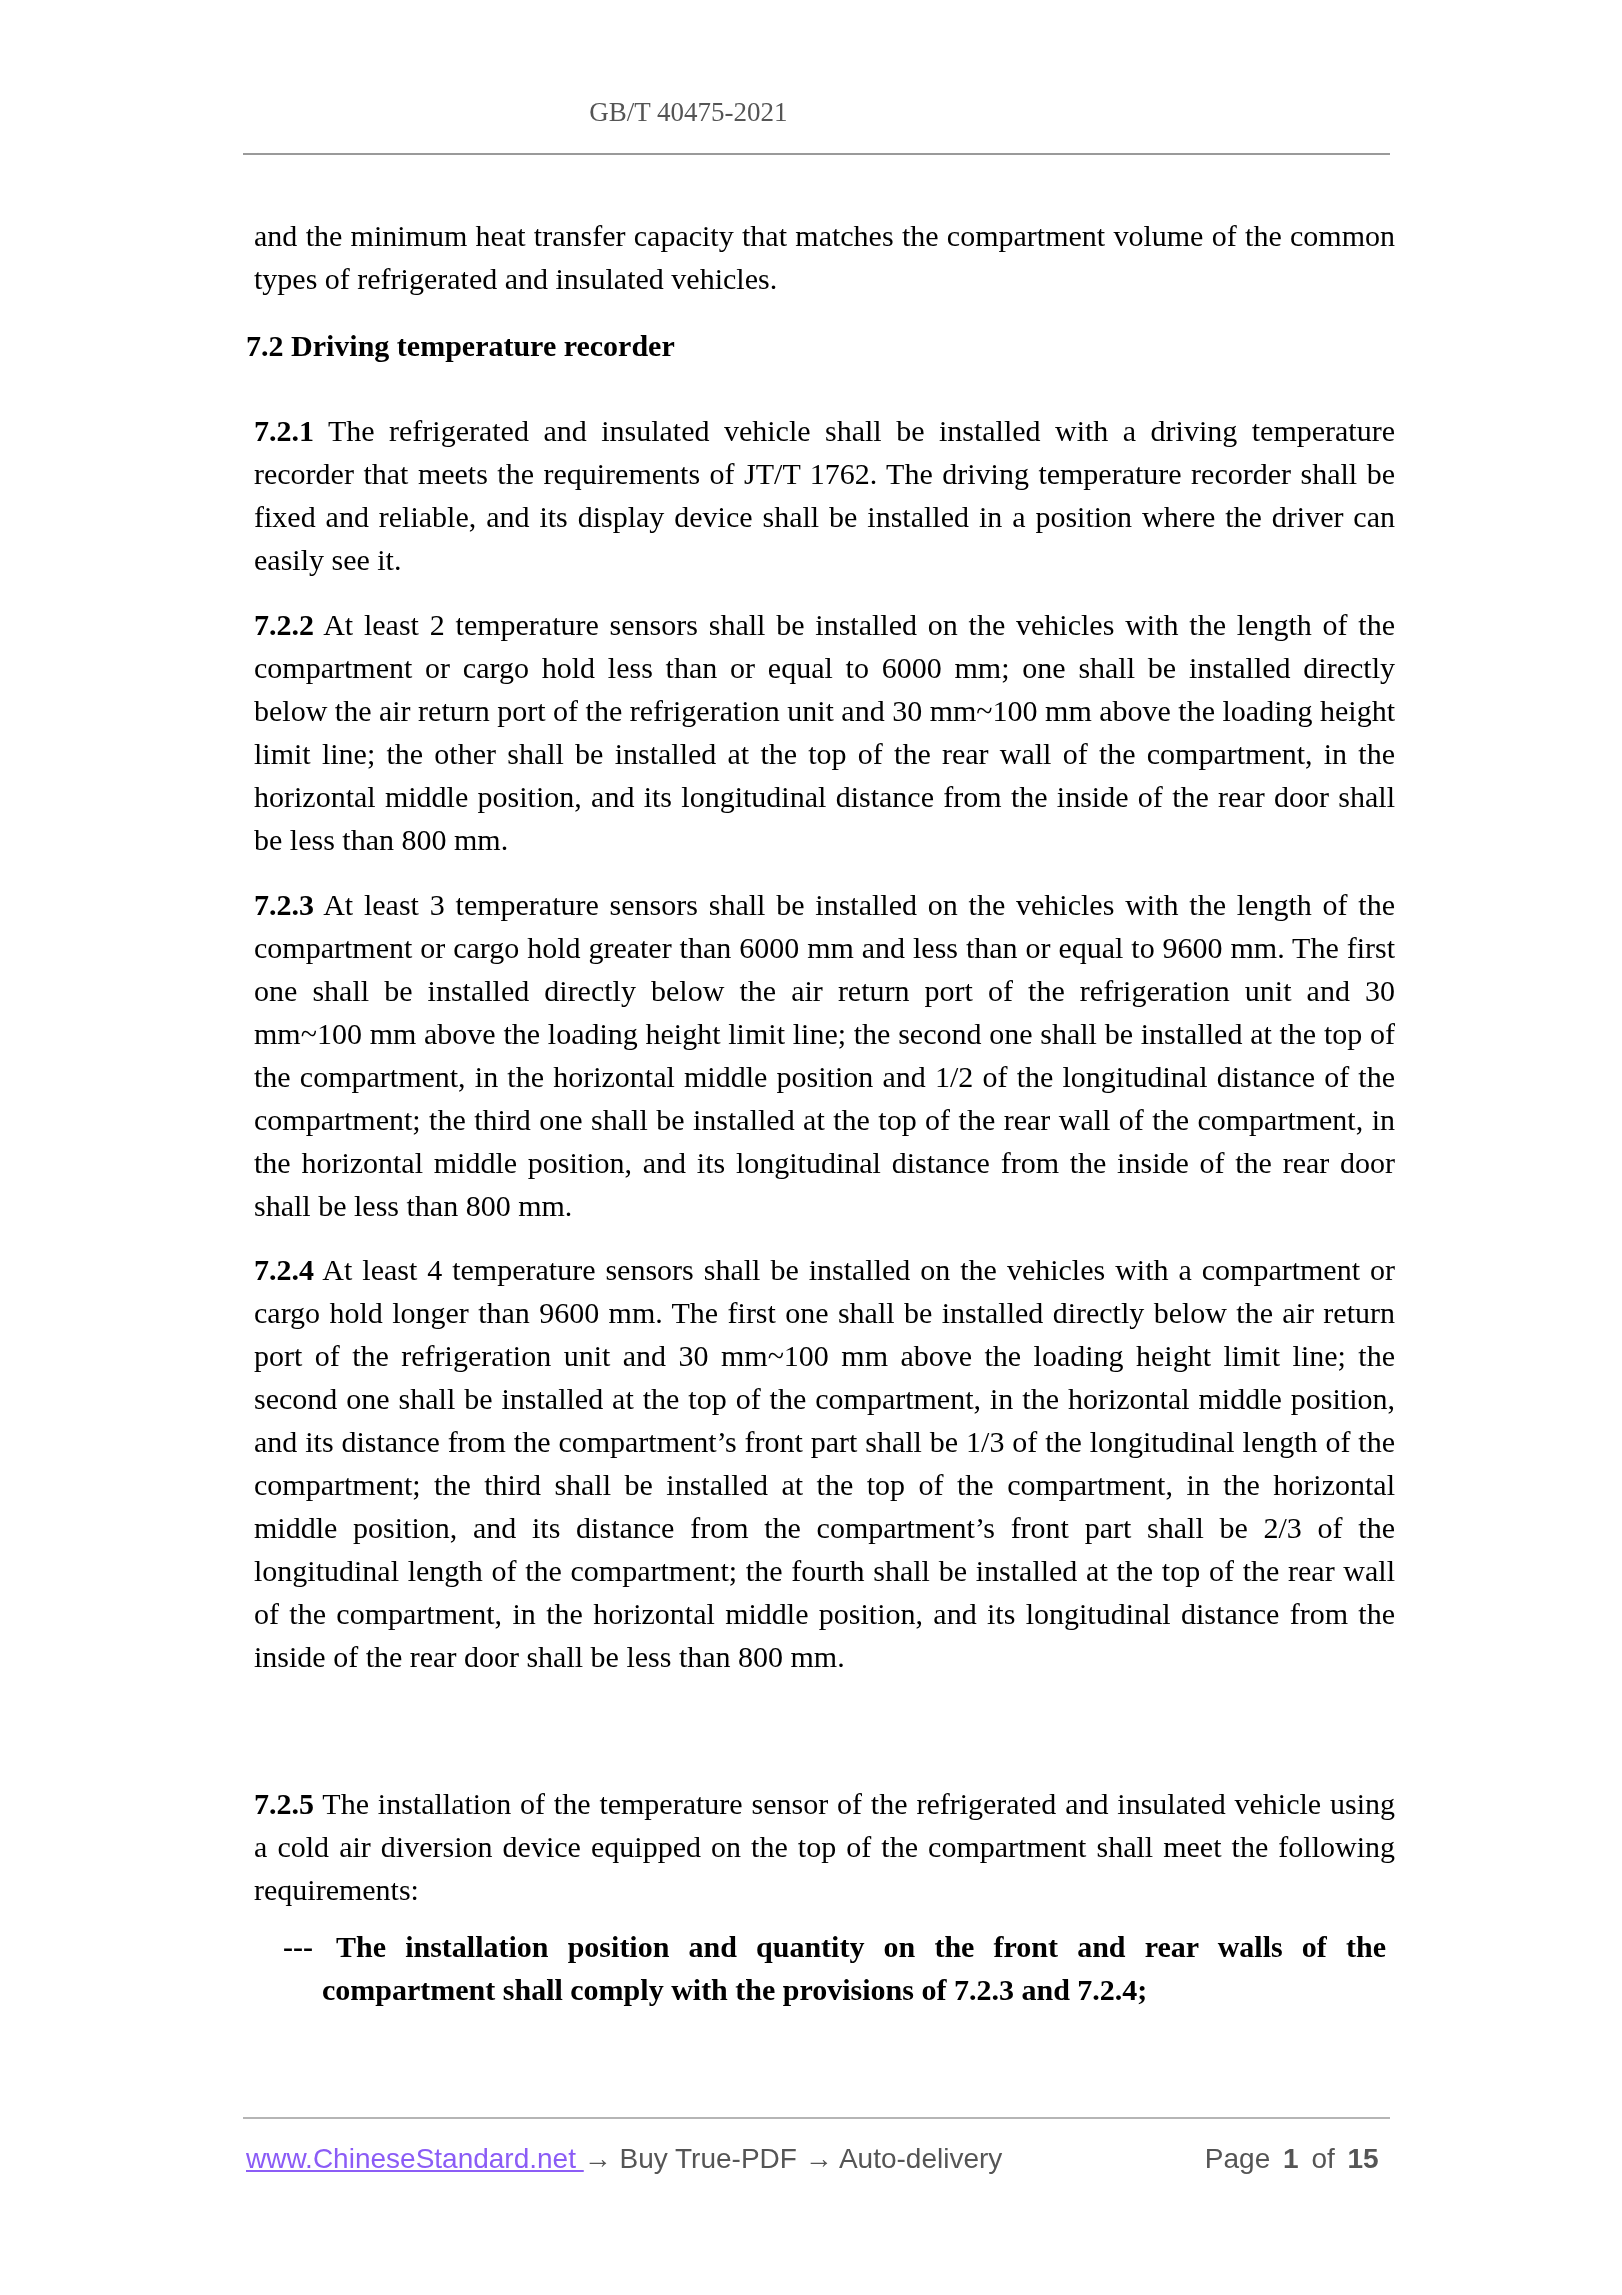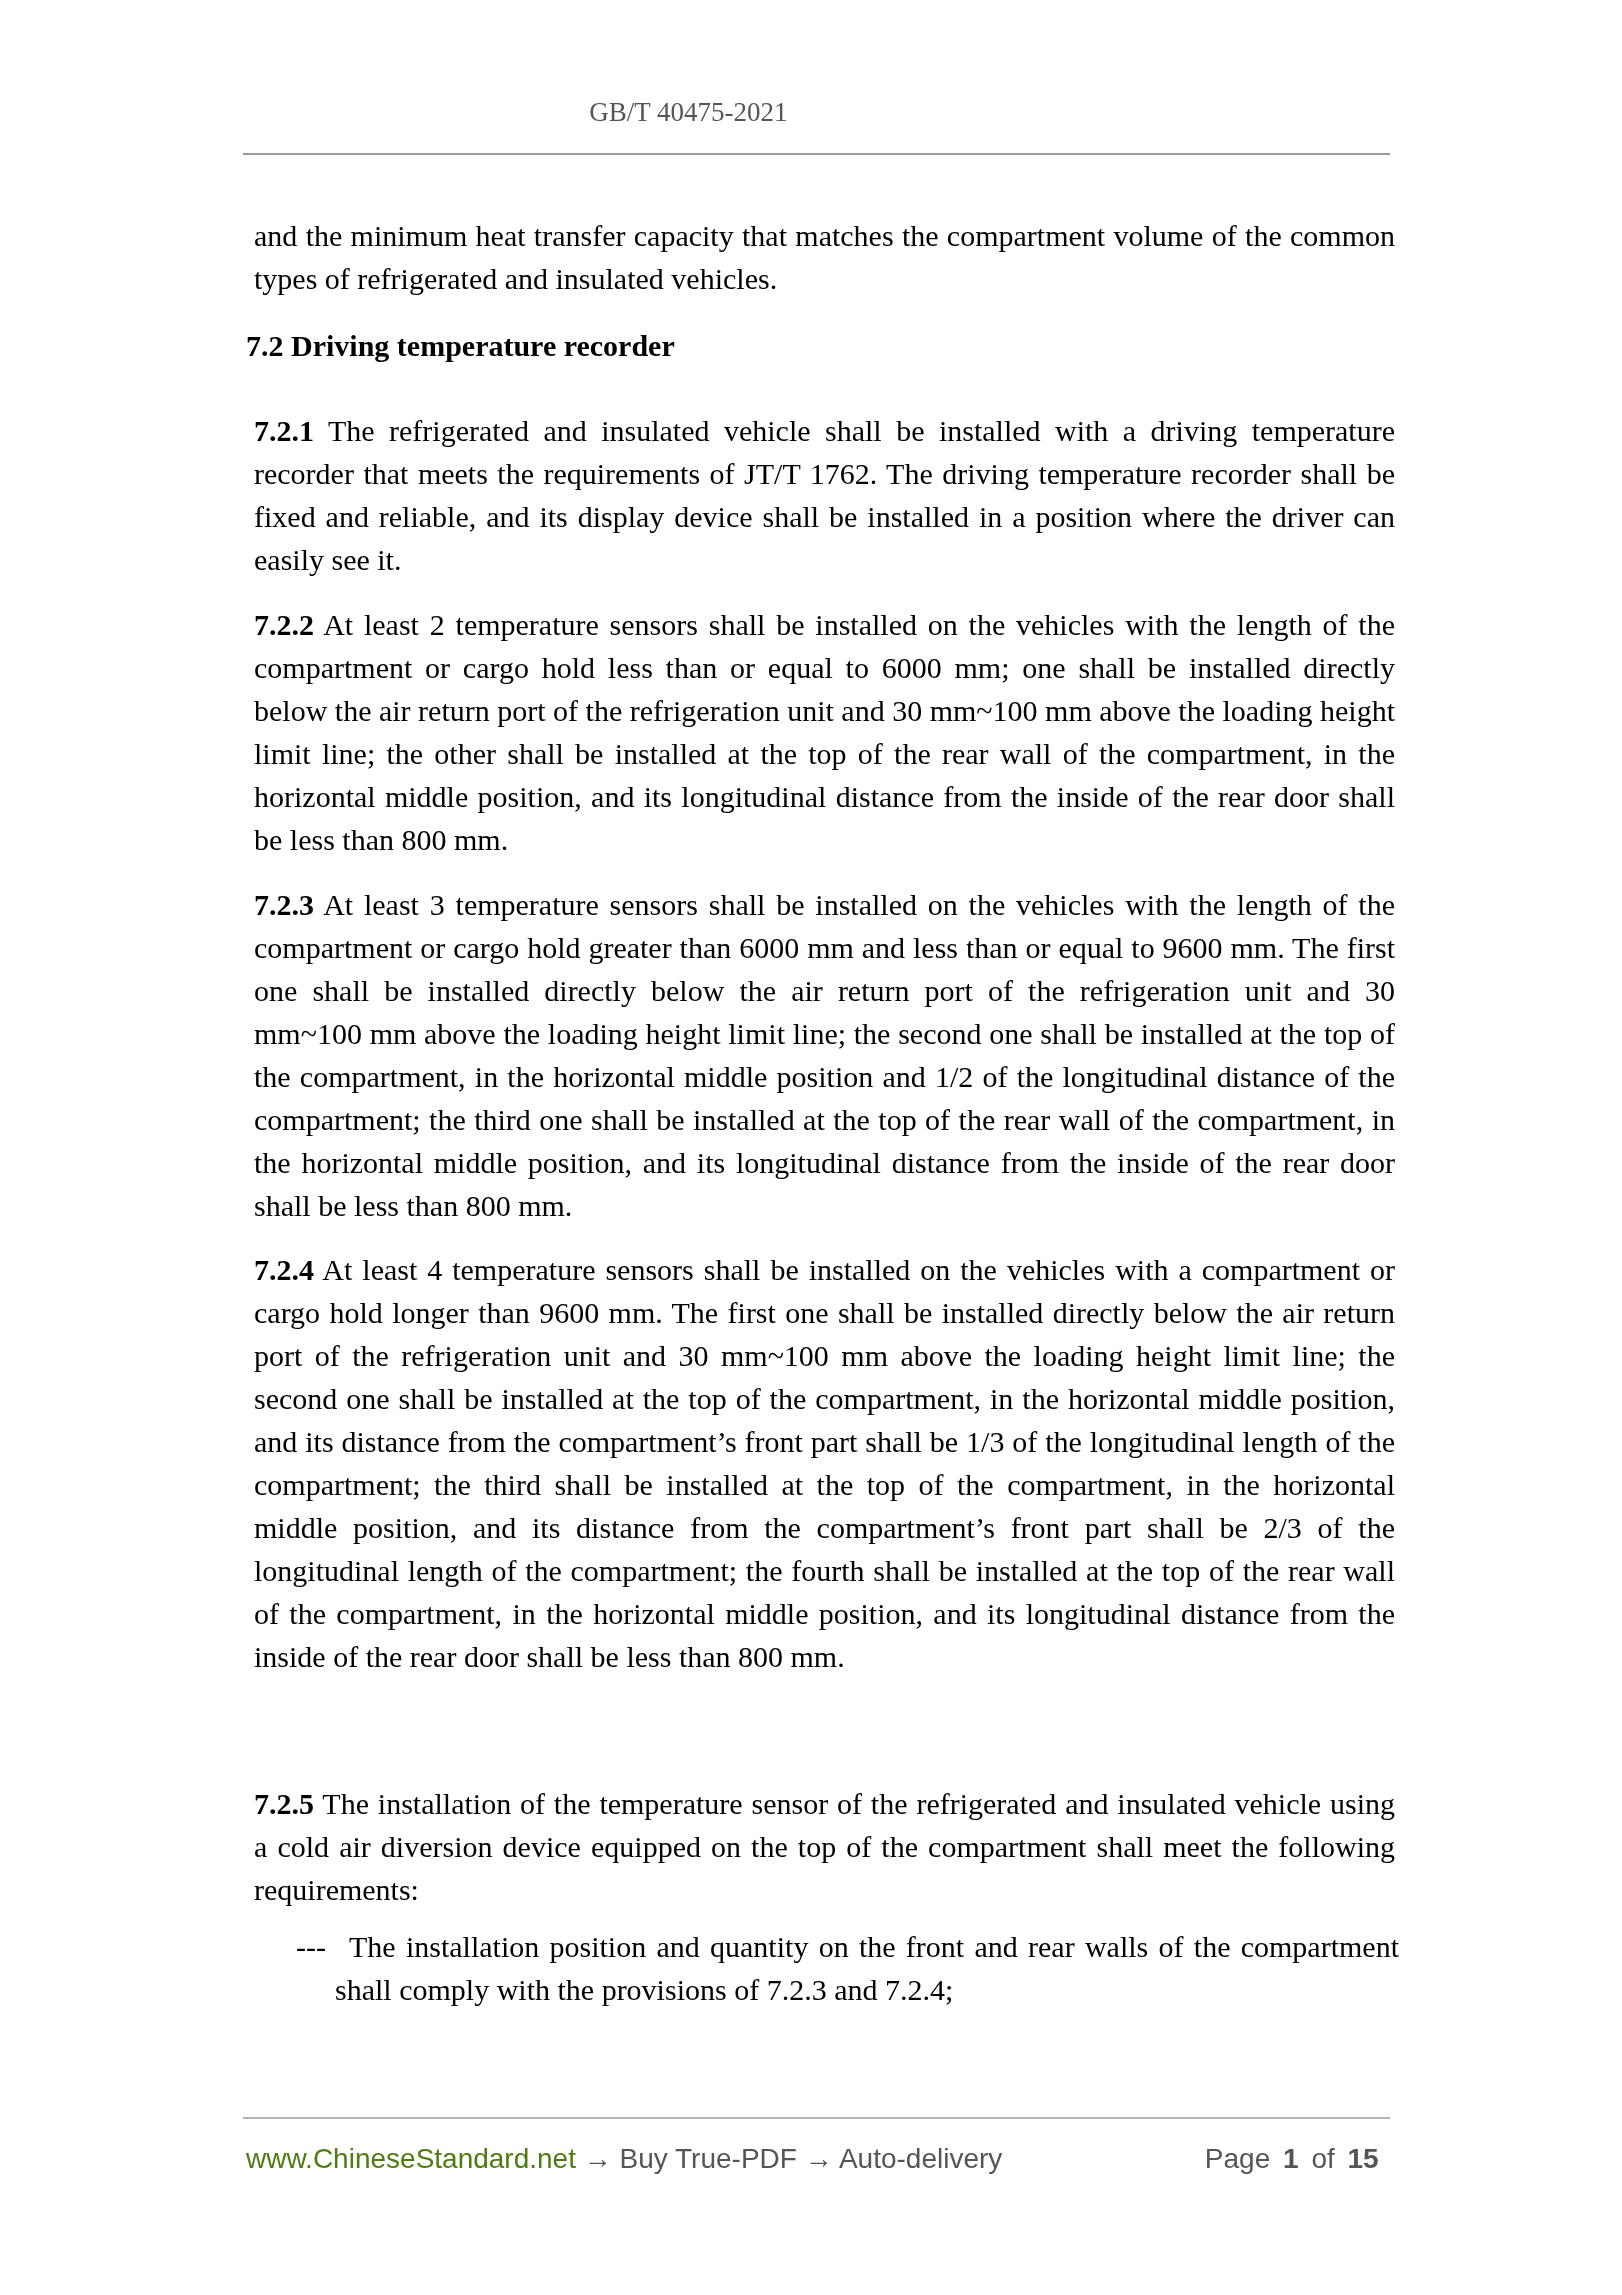--- a/index.html
+++ b/index.html
@@ -17,33 +17,33 @@
     line-height: 43px; color: #000000; text-align: justify;
     margin: 8px;
   }
   .para b { font-weight: bold; }
   .heading {
     position: absolute; left: 246px; width: 1141px;
     font-family: "Liberation Serif", serif; font-size: 30px;
     line-height: 43px; color: #000000; font-weight: bold; margin: 0;
   }
   .bullet {
-    position: absolute; left: 296px; width: 1103px;
+    position: absolute; left: 283px; width: 1103px;
     font-family: "Liberation Serif", serif; font-size: 30px;
     line-height: 43px; color: #000000; text-align: justify;
-    padding-left: 39px; text-indent: -39px; box-sizing: border-box; margin: 0;
+    padding-left: 39px; text-indent: -39px; box-sizing: border-box; margin: 0; font-weight: bold;
   }
   .bullet .dash { display: inline-block; width: 53px; text-indent: 0; }
   .footer {
     position: absolute; left: 246px; width: 1141px; top: 2142px;
     font-family: "Liberation Sans", sans-serif; font-size: 28px;
     color: #555555; line-height: 33px;
   }
   .footer .left { position: absolute; left: 0; top: 0; white-space: nowrap; }
-  .footer .link { color: #4d7c0f; }
+  .footer .link { color: #8b5cf6; text-decoration: underline; }
   .footer .right { position: absolute; right: 8.3px; top: 0; white-space: nowrap; word-spacing: 5px; }
   .footer .right b { font-weight: bold; }
 </style>
 </head>
 <body>
 
 <div class="hdr-title">GB/T 40475-2021</div>
 <div class="hdr-rule"></div>
 
 <p class="para" style="top:206px;">and the minimum heat transfer capacity that matches the compartment volume of the common types of refrigerated and insulated vehicles.</p>

